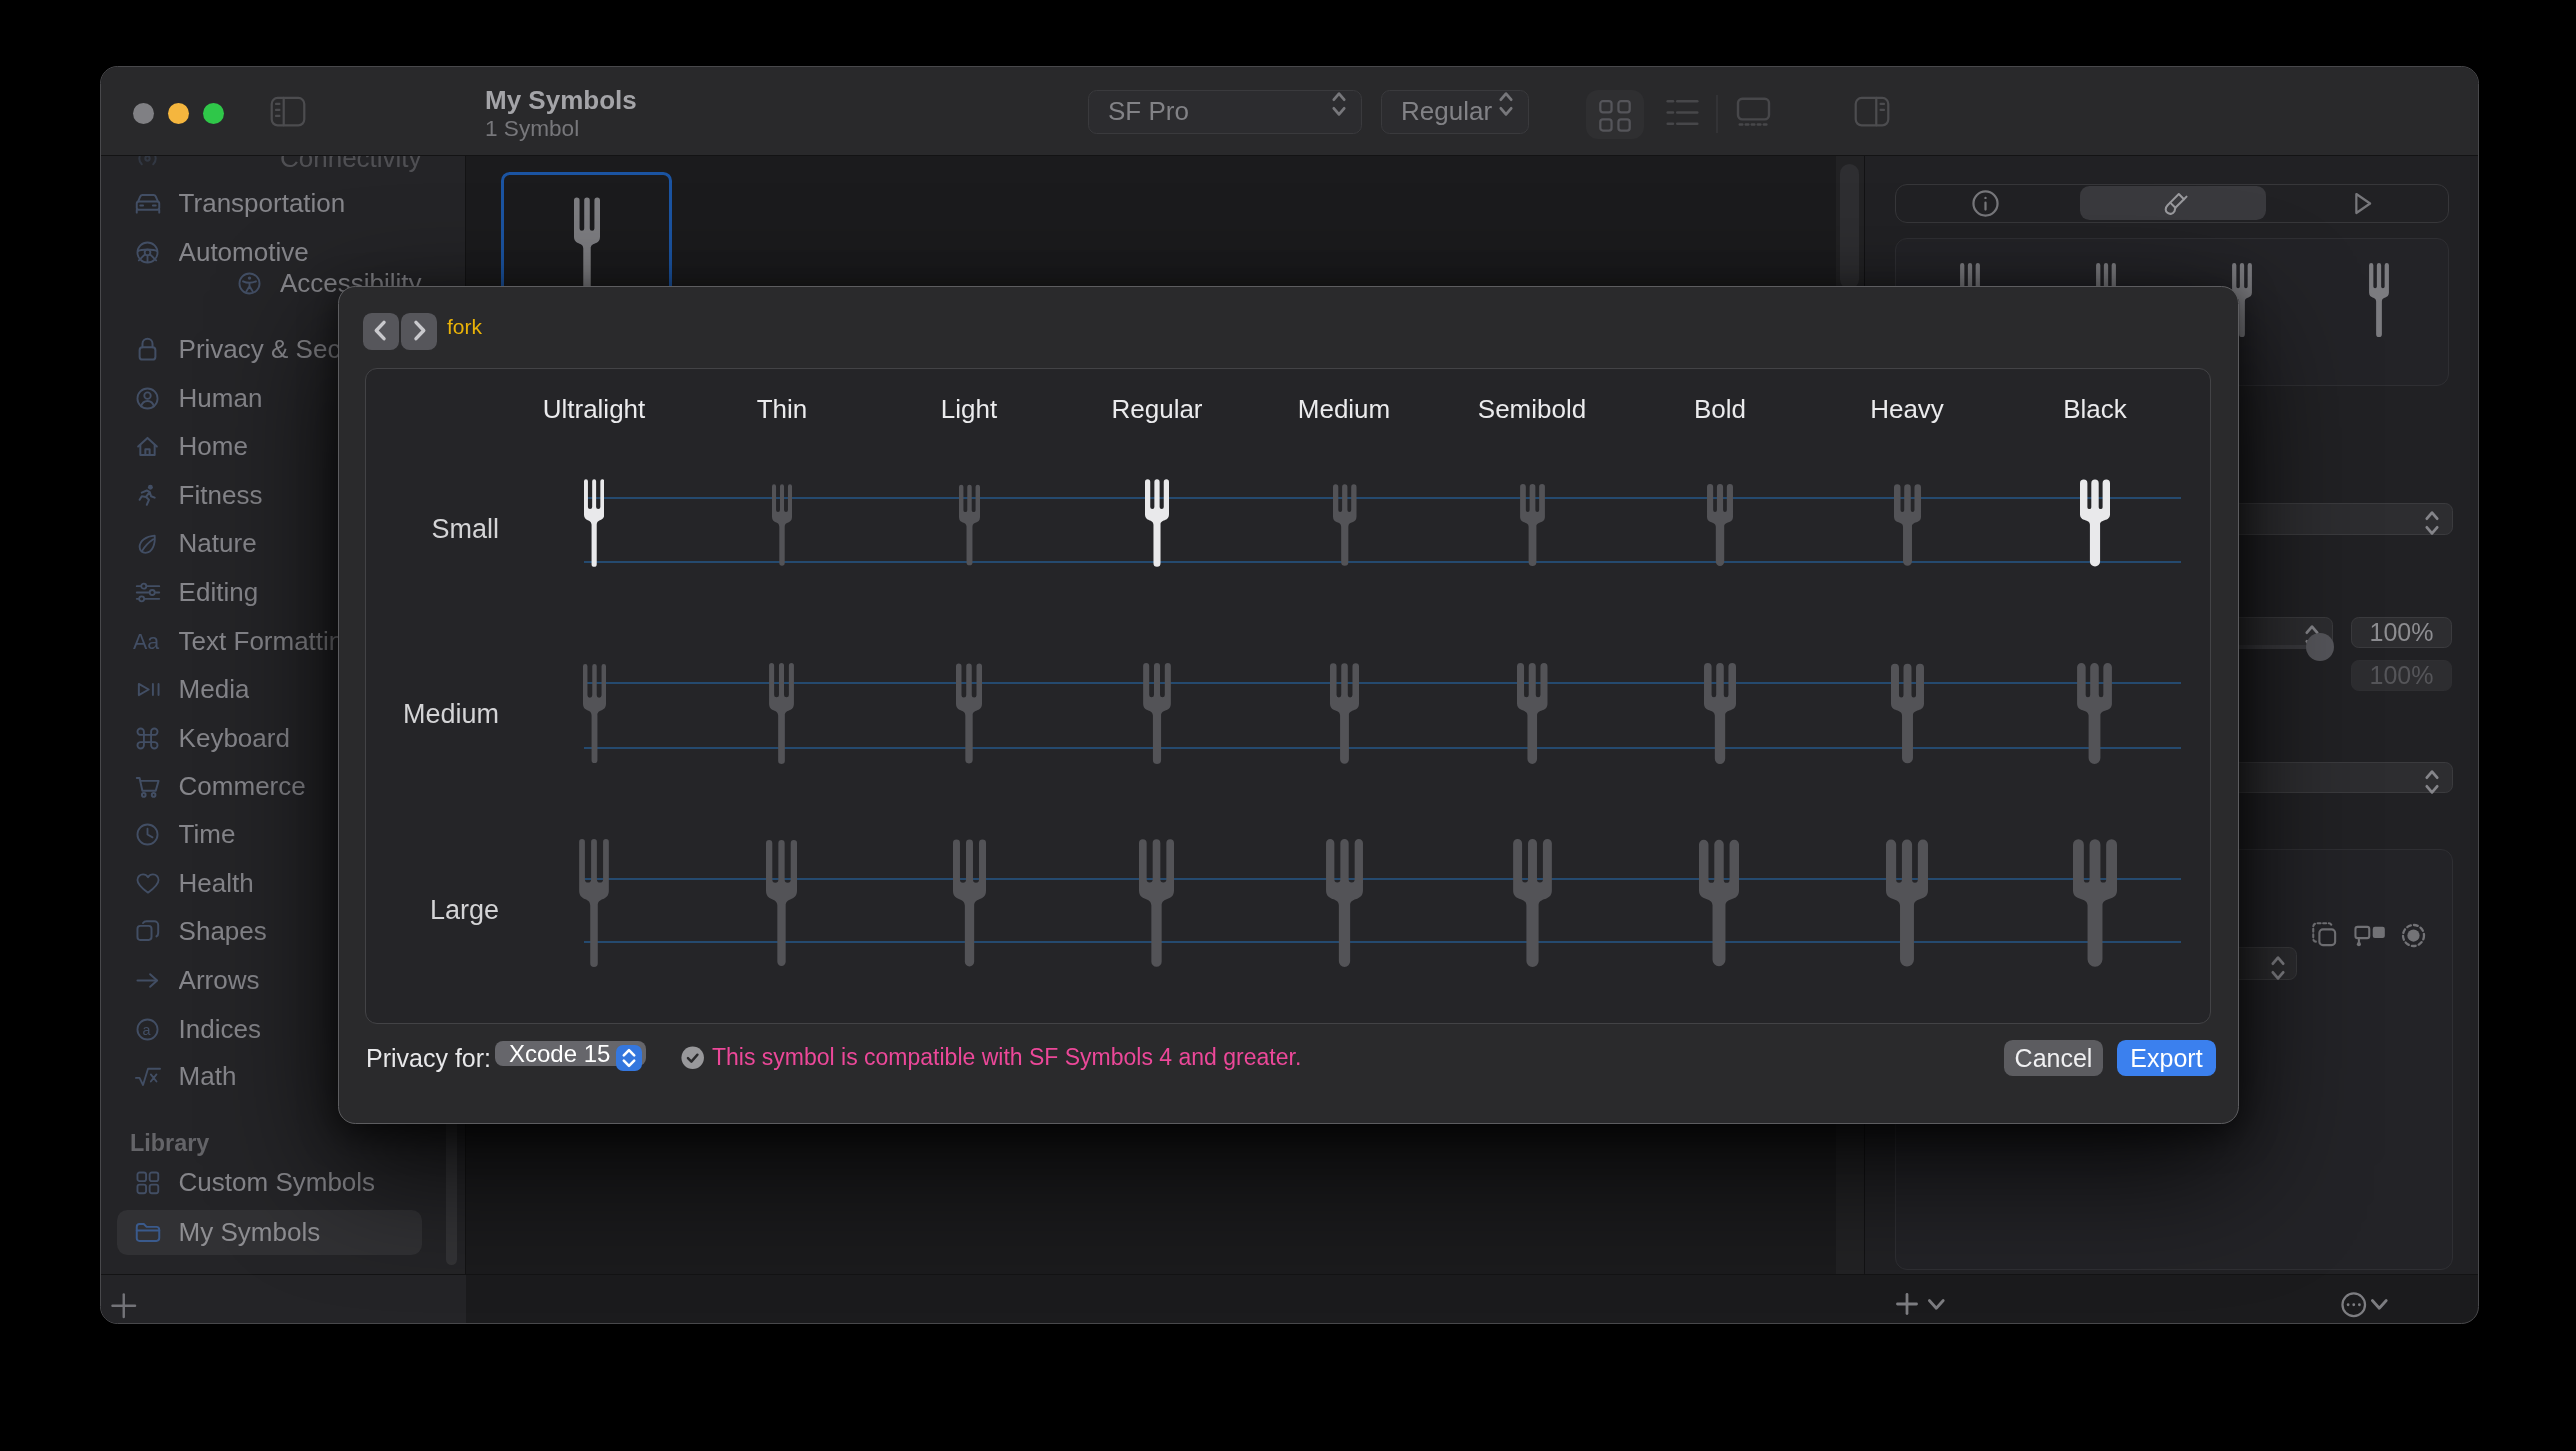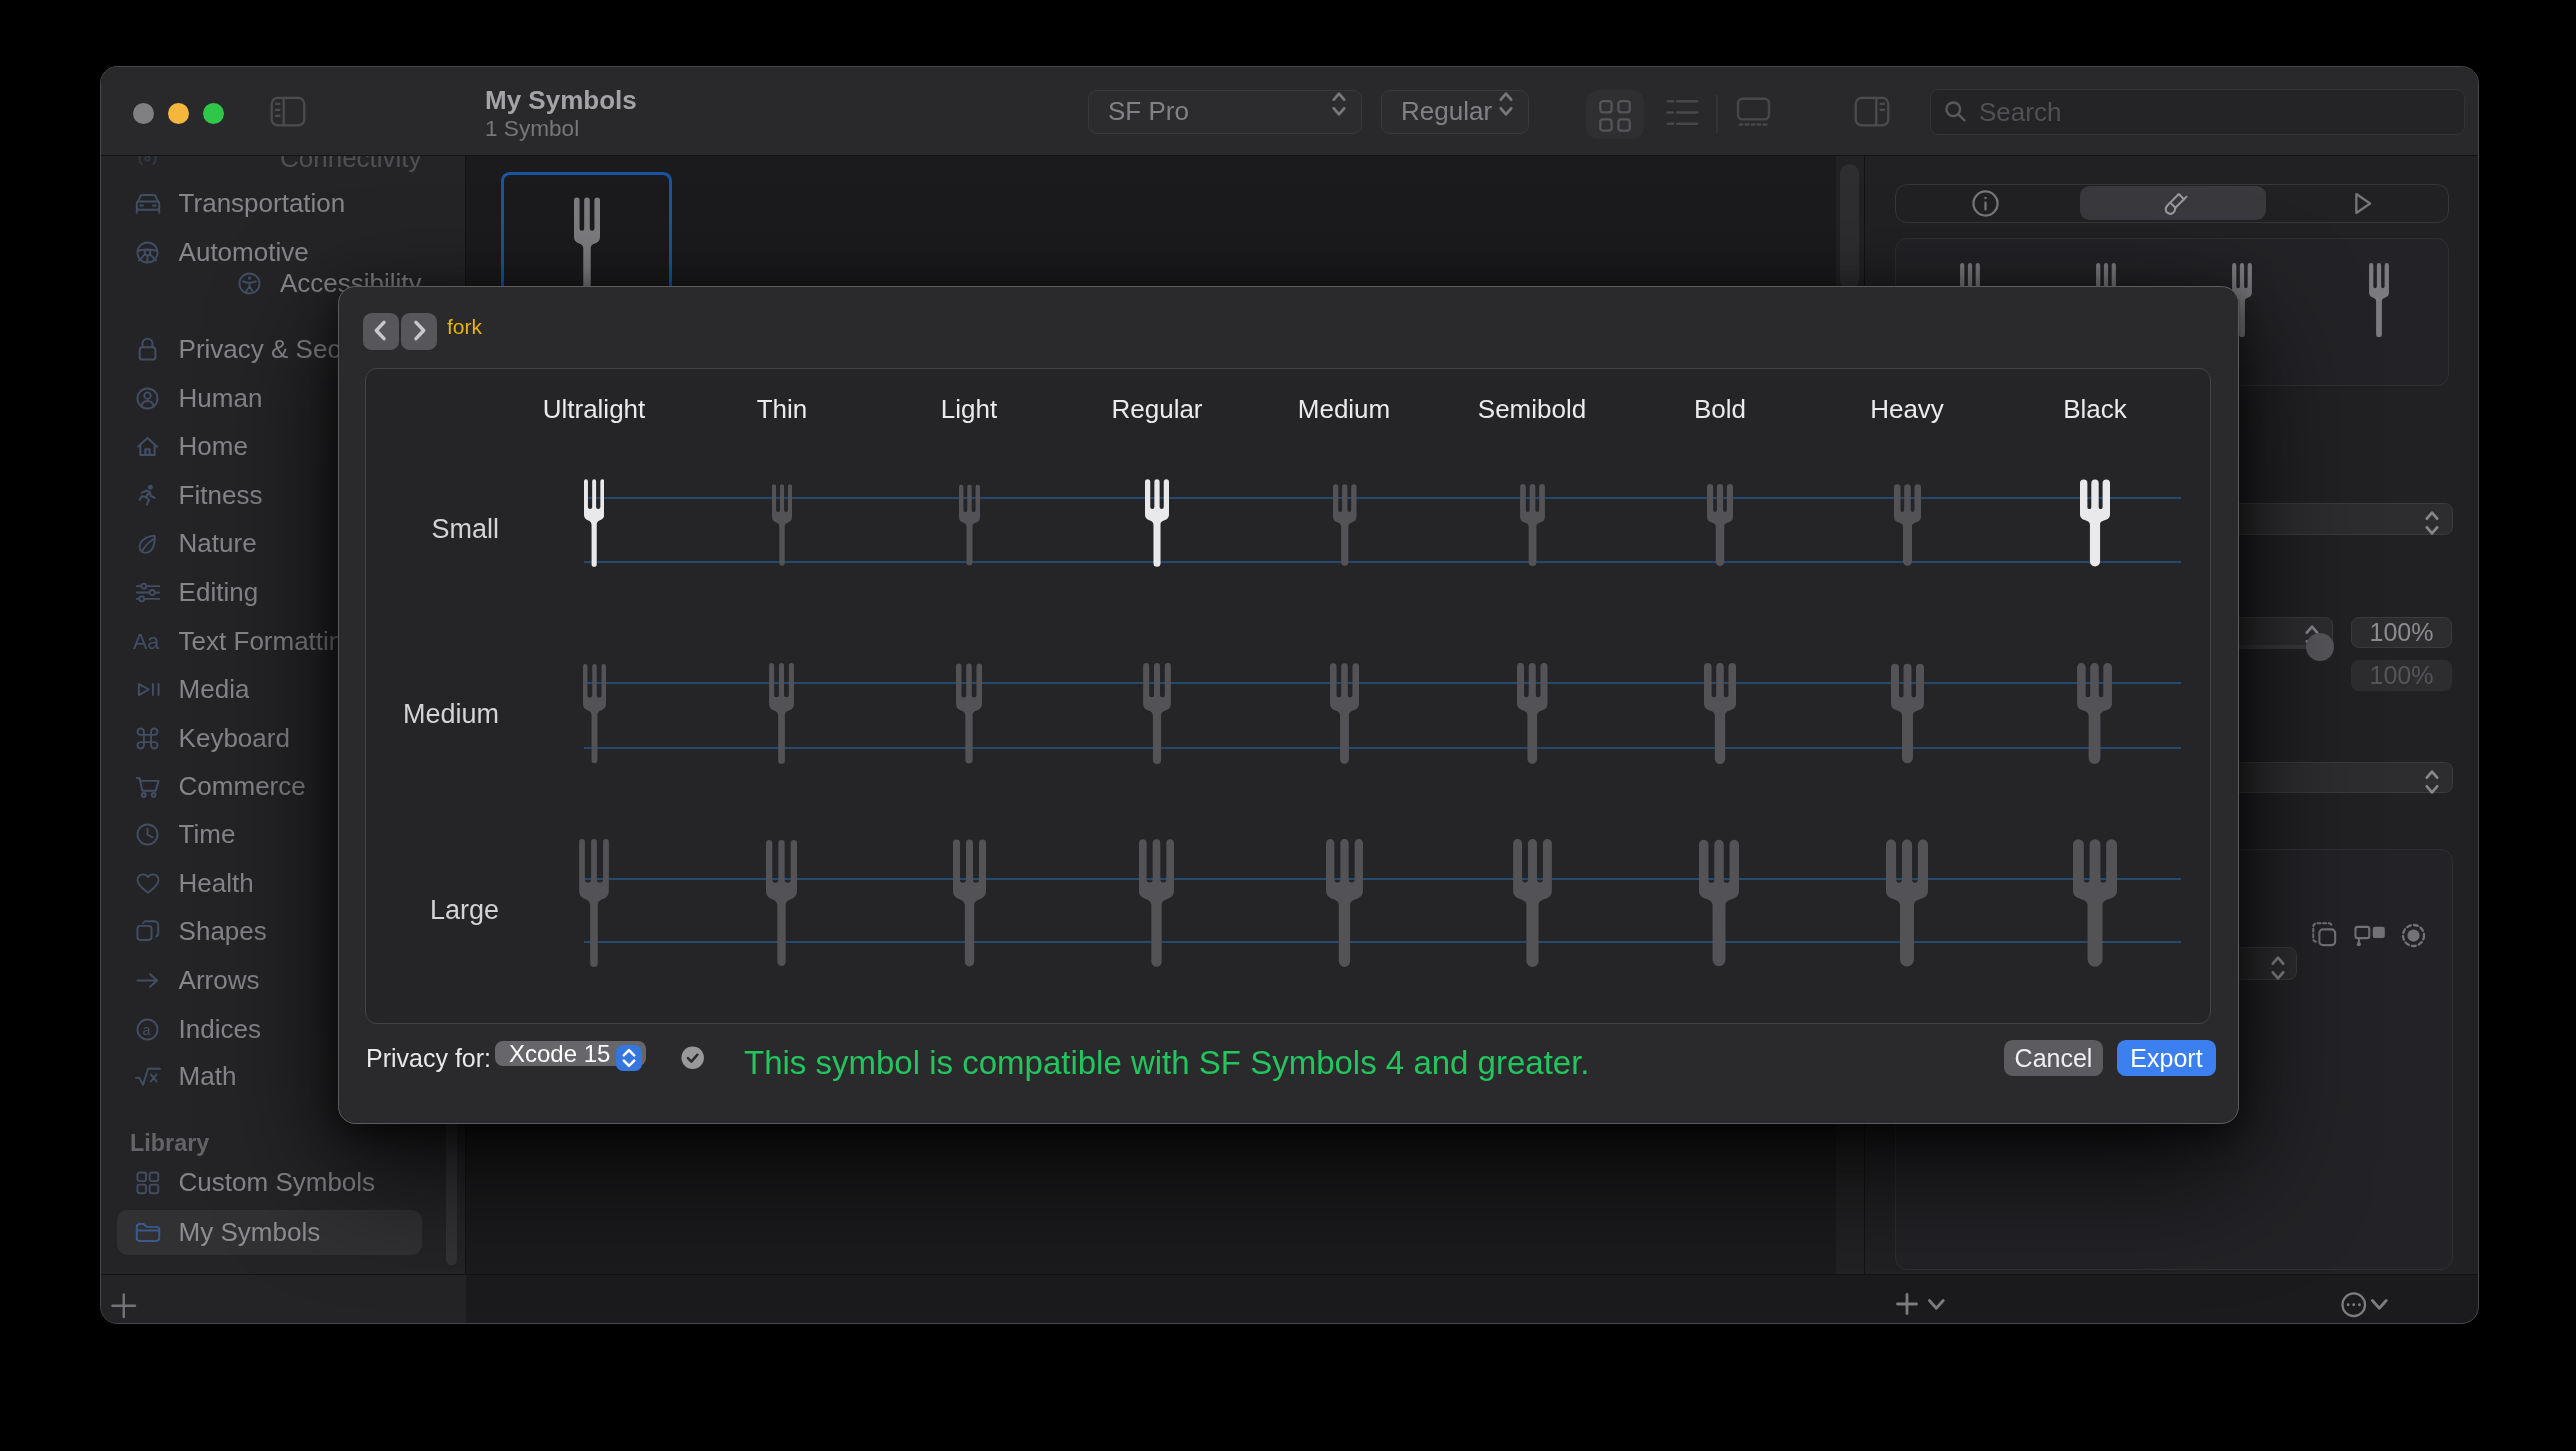--- a/index.html
+++ b/index.html
@@ -420,27 +420,20 @@
             <line x1="18" y1="32" x2="21" y2="32"></line>
             <line x1="25" y1="32" x2="28" y2="32"></line>
             <line x1="32" y1="32" x2="35" y2="32"></line>
           </svg></div>
       <div class="abs icon-slot" id="ic-sbright" style="left:1753px;top:28px;"><svg width="36" height="35" viewBox="0 0 42 40" fill="none" stroke="#4c4c4f" stroke-width="2.6" stroke-linecap="round" stroke-linejoin="round">
             <rect x="2" y="3" width="38" height="32" rx="7"></rect>
             <line x1="26" y1="3" x2="26" y2="35"></line>
             <line x1="31" y1="10" x2="35" y2="10"></line>
             <line x1="31" y1="17" x2="35" y2="17"></line>
           </svg></div>
-      <div class="abs" style="left:1829px;top:22px;width:535px;height:46px;background:#242427;border:0.9px solid #343437;border-radius:8.7px;display:flex;align-items:center;">
-        <div class="icon-slot" id="ic-search" style="margin-left:12px;"><svg width="24" height="24" viewBox="0 0 28 28" fill="none" stroke="#58585c" stroke-width="2.8" stroke-linecap="round" stroke-linejoin="round">
-              <circle cx="12" cy="12" r="8"></circle>
-              <line x1="18" y1="18" x2="25" y2="25"></line>
-            </svg></div>
-        <span style="margin-left:12px;color:#515155;font-size:26px;">Search</span>
-      </div>
     </div>
 
     <div class="bottombar">
       <div class="abs" style="left:0;top:0;width:365px;height:49px;background:#242427;"></div>
       <div class="abs icon-slot" id="ic-add" style="left:7.8px;top:15.6px;"><svg width="29.5" height="29.5" viewBox="0 0 34 34" fill="none" stroke="#737378" stroke-width="2.8" stroke-linecap="round" stroke-linejoin="round">
             <line x1="17" y1="4" x2="17" y2="30"></line>
             <line x1="4" y1="17" x2="30" y2="17"></line>
           </svg></div>
       <div class="abs icon-slot" id="ic-add2" style="left:1793px;top:15.6px;"><svg width="26" height="26" viewBox="0 0 30 30" fill="none" stroke="#7d7d81" stroke-width="3.2" stroke-linecap="round" stroke-linejoin="round">
             <line x1="15" y1="4" x2="15" y2="26"></line>
@@ -583,21 +576,21 @@
         <div class="icon-slot" id="st-xcode" style="margin-left:0;margin-top:0;"><svg width="26" height="26" viewBox="0 0 30 30" fill="none" stroke="#ffffff" stroke-width="3" stroke-linecap="round" stroke-linejoin="round">
               <path d="M9 12 L15 6 L21 12"></path>
               <path d="M9 18 L15 24 L21 18"></path>
             </svg></div>
       </div>
     </div>
     <div class="abs" id="ic-check" style="left:342px;top:759px;"><svg width="23.4" height="23.4" viewBox="0 0 27 27" fill="none" stroke="none" stroke-width="0" stroke-linecap="round" stroke-linejoin="round">
           <circle cx="13.5" cy="13.5" r="13" fill="#98989b" stroke="none"></circle>
           <path d="M8 14 L12 18 L19 10" stroke="#2a2a2c" stroke-width="2.8"></path>
         </svg></div>
-    <div class="abs" style="left:373px;top:757px;font-size:33px;color:#22c55e;margin-left:32px;">This symbol is compatible with SF Symbols 4 and greater.</div>
+    <div class="abs" style="left:373px;top:757px;font-size:23px;color:#ec4899;">This symbol is compatible with SF Symbols 4 and greater.</div>
     <div class="dlg-btn" style="left:1665px;background:#5c5c60;color:#f0f0f2;">
       <span>Cancel</span>
     </div>
     <div class="dlg-btn" style="left:1778px;background:#3b80ee;color:#fff;">
       <span>Export</span>
     </div>
   </div>
 </div>
 
 

